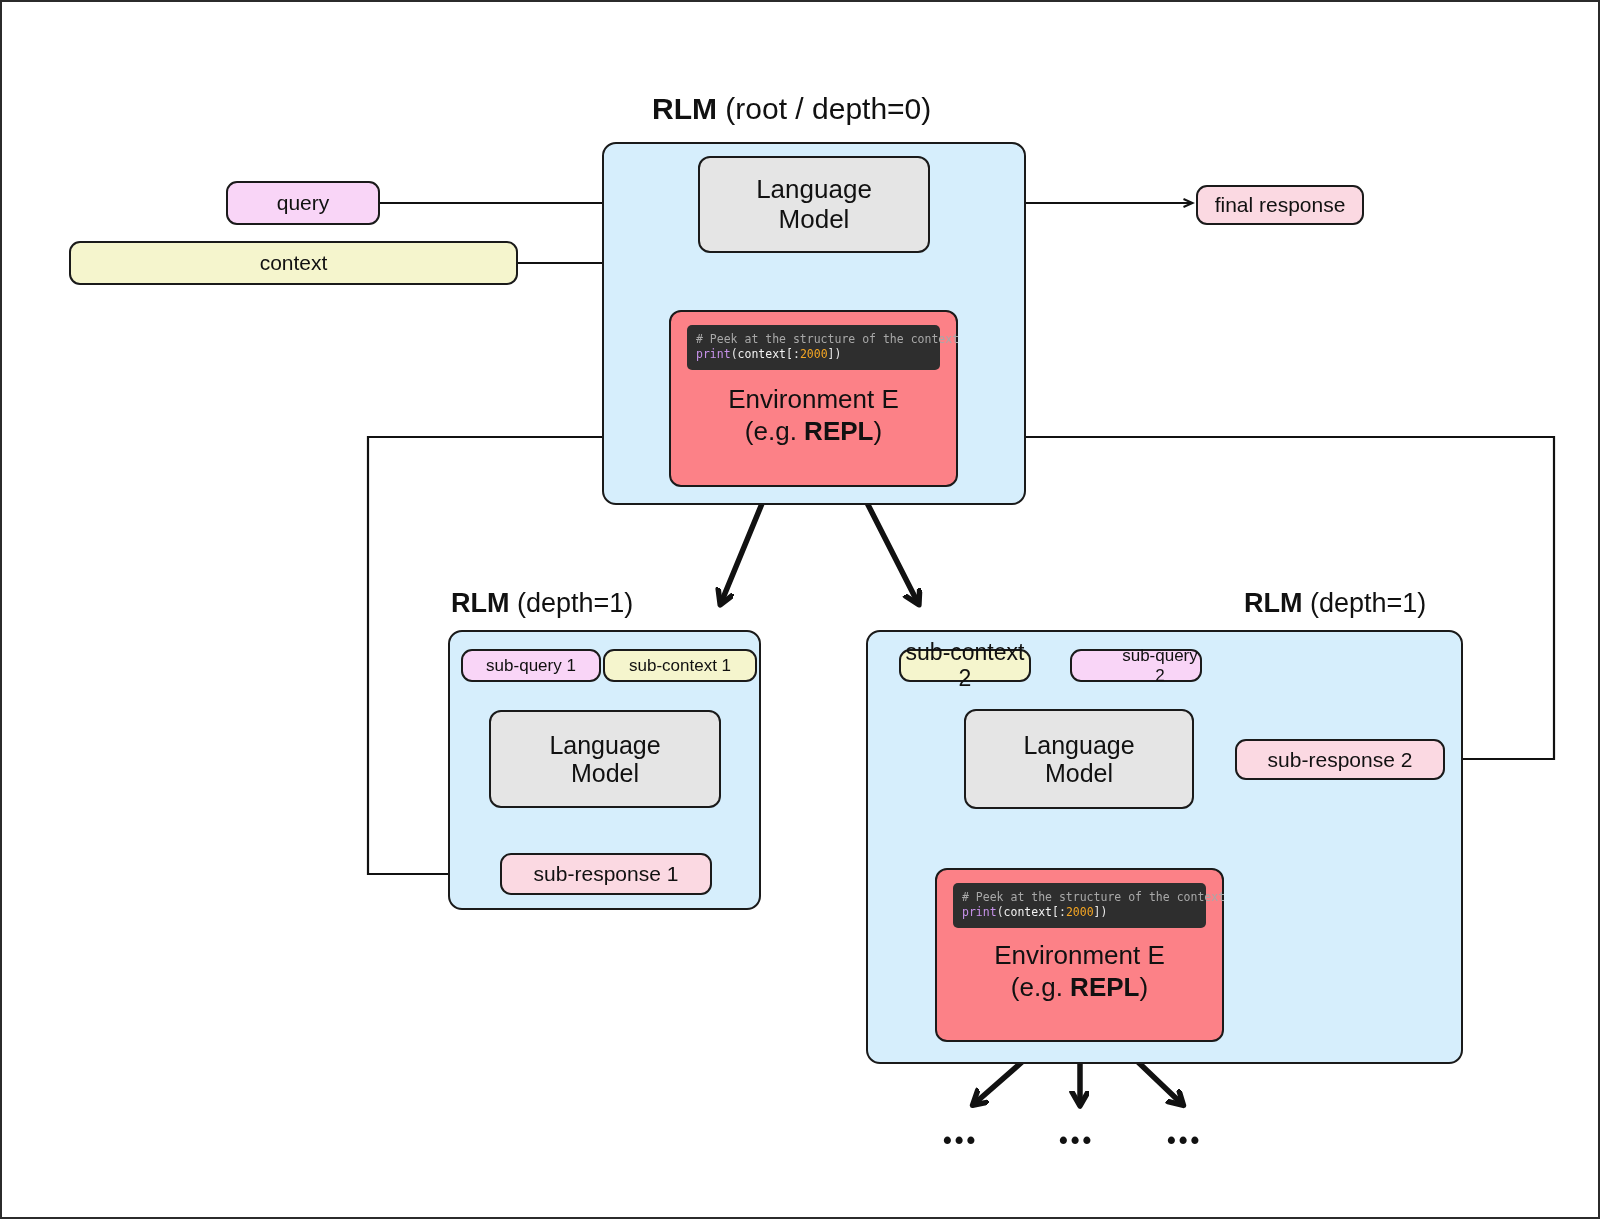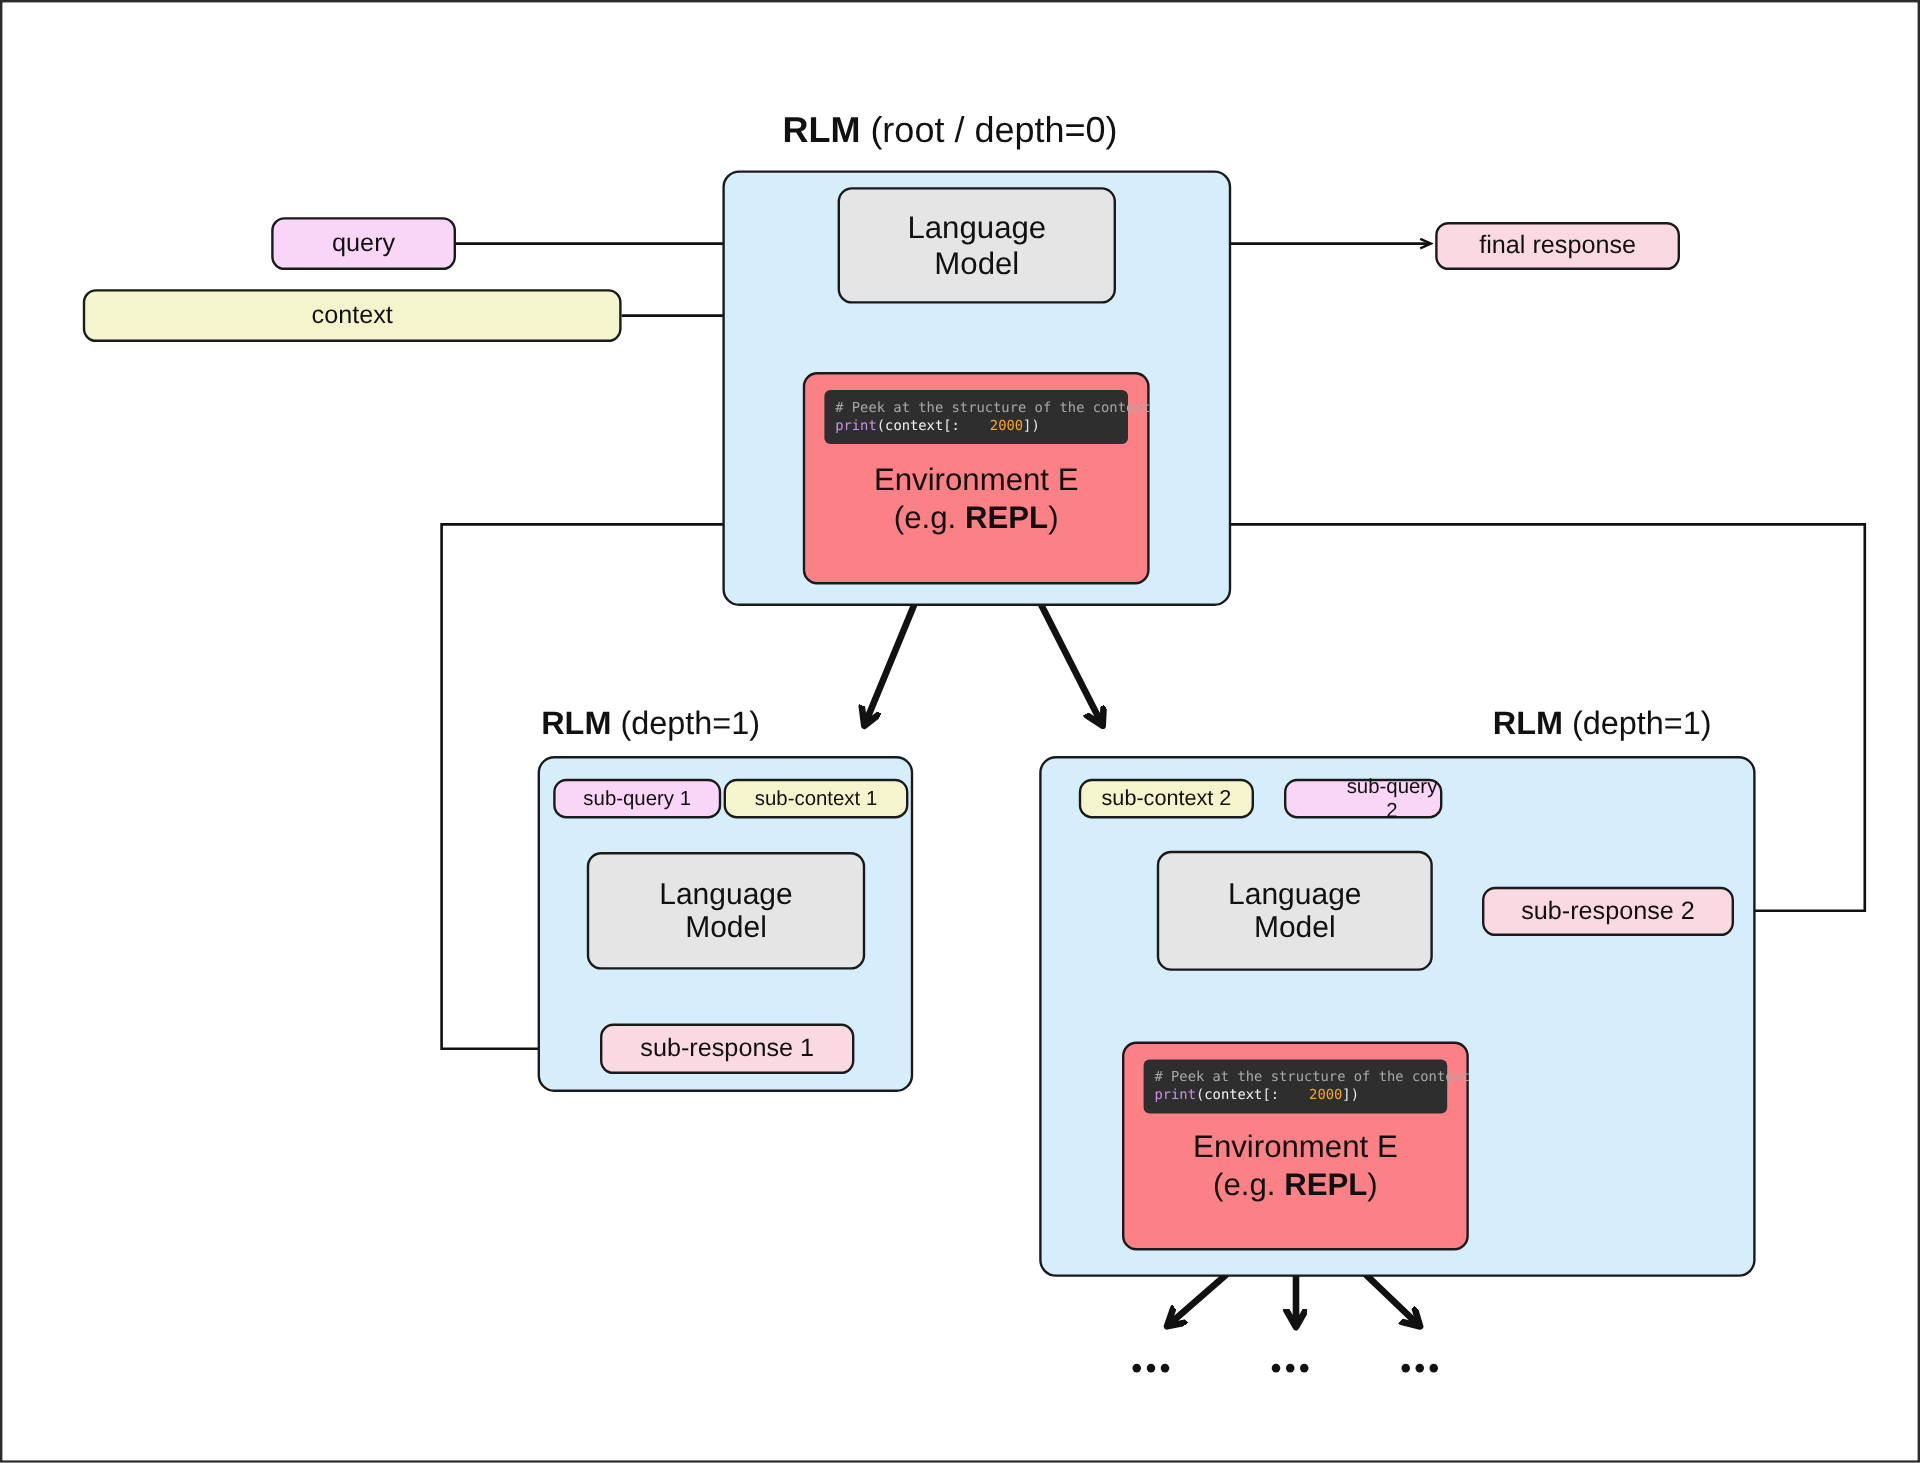--- a/index.html
+++ b/index.html
@@ -72,21 +72,21 @@
     text-align: left;
     padding: 7px 9px 8px 9px;
     box-sizing: border-box;
     line-height: 1.32;
     white-space: pre;
   }
   .cm { color: #a8a8a8; text-align: right; }
   .fn { color: #c792ea; }
   .id { color: #f2f2f2; }
   .pn { color: #e8e8e8; }
-  .nm { color: #f5a623; margin-left: 25px; }
+  .nm { color: #f5a623; }
 
   .dots {
     position: absolute;
     color: #111111;
     font-weight: bold;
     letter-spacing: 3px;
     white-space: nowrap;
   }
 </style>
 </head>
@@ -146,21 +146,21 @@
   <div class="node rlm-panel" style="left:600px; top:140px; width:424px; height:363px;"></div>
 
   <div class="node pill pill-query" style="left:224px; top:179px; width:154px; height:44px; font-size:21px;">
     <span>query</span>
   </div>
 
   <div class="node pill pill-context" style="left:67px; top:239px; width:449px; height:44px; font-size:21px;">
     <span>context</span>
   </div>
 
-  <div class="node pill pill-resp" style="left:1194px; top:183px; width:204px; height:40px; font-size:21px;">
+  <div class="node pill pill-resp" style="left:1194px; top:183px; width:168px; height:40px; font-size:21px;">
     <span>final response</span>
   </div>
 
   <div class="node lm-box" style="left:696px; top:154px; width:232px; height:97px; font-size:26px; flex-direction:column;">
     <span>Language</span>
     <span>Model</span>
   </div>
 
   <div class="node env-box" style="left:667px; top:308px; width:289px; height:177px;">
     <div class="code-card" style="margin-top:13px; width:253px; font-size:11.5px;"><span class="cm"># Peek at the structure of the context</span>
@@ -193,21 +193,21 @@
   <div class="node pill pill-resp" style="left:498px; top:851px; width:212px; height:42px; font-size:21px;">
     <span>sub-response 1</span>
   </div>
 
   <div class="caption" style="left:1242px; top:586px; font-size:27px;">
     <b>RLM</b><span> (depth=1)</span>
   </div>
 
   <div class="node rlm-panel" style="left:864px; top:628px; width:597px; height:434px;"></div>
 
-  <div class="node pill pill-context" style="left:897px; top:647px; width:146px; height:33px; font-size:18px;">
+  <div class="node pill pill-context" style="left:897px; top:647px; width:132px; height:33px; font-size:23px;">
     <span>sub-context 2</span>
   </div>
 
   <div class="node pill pill-query" style="left:1068px; top:647px; width:132px; height:33px; font-size:17px;padding-left:48px;">
     <span>sub-query 2</span>
   </div>
 
   <div class="node lm-box" style="left:962px; top:707px; width:230px; height:100px; font-size:25px; flex-direction:column;">
     <span>Language</span>
     <span>Model</span>

